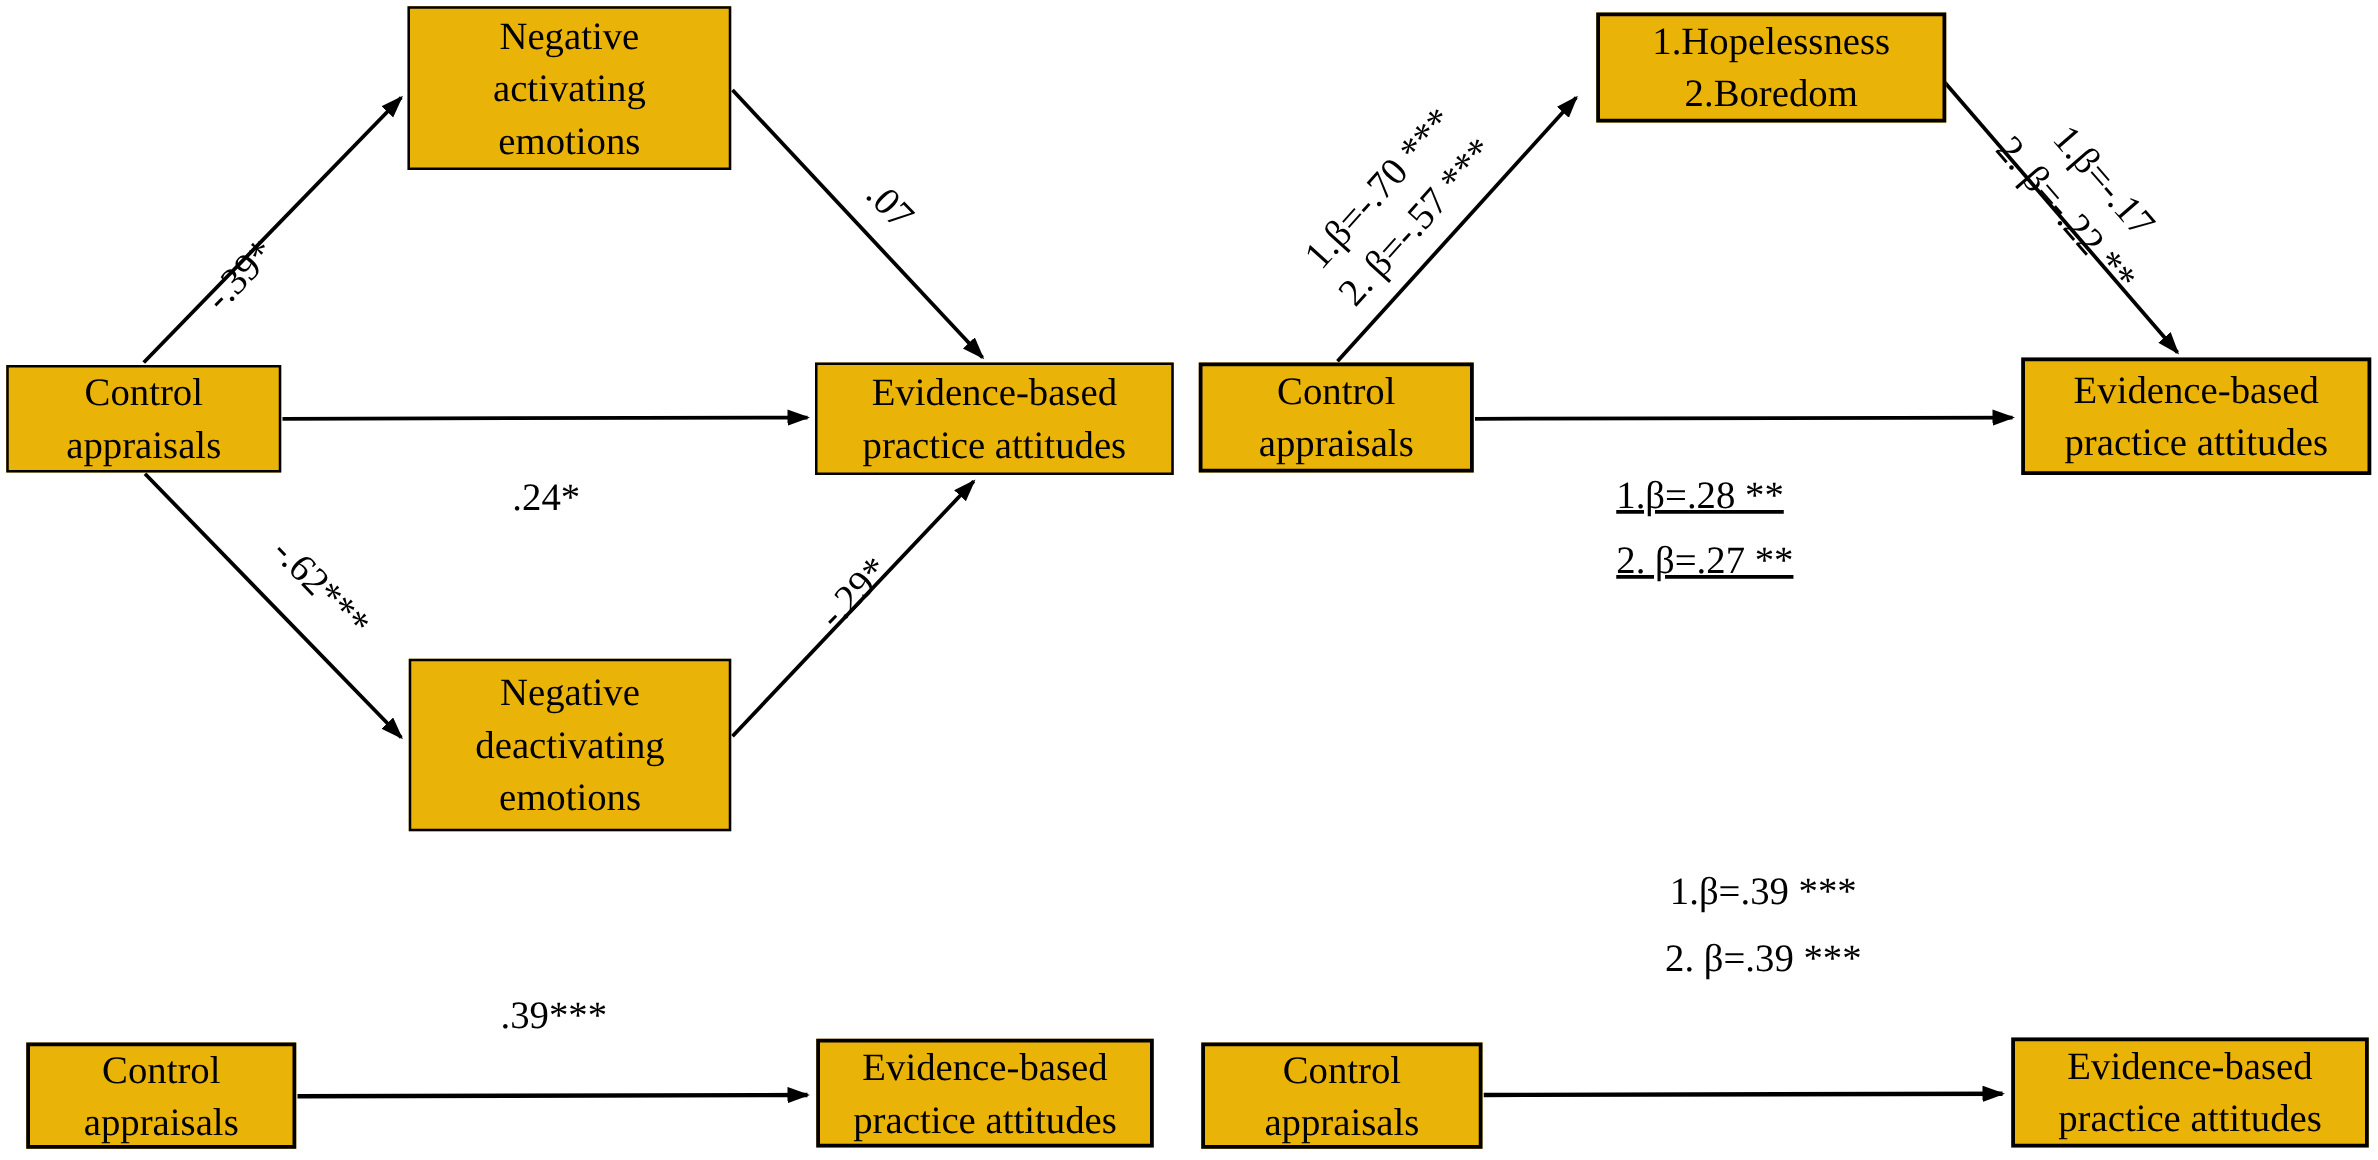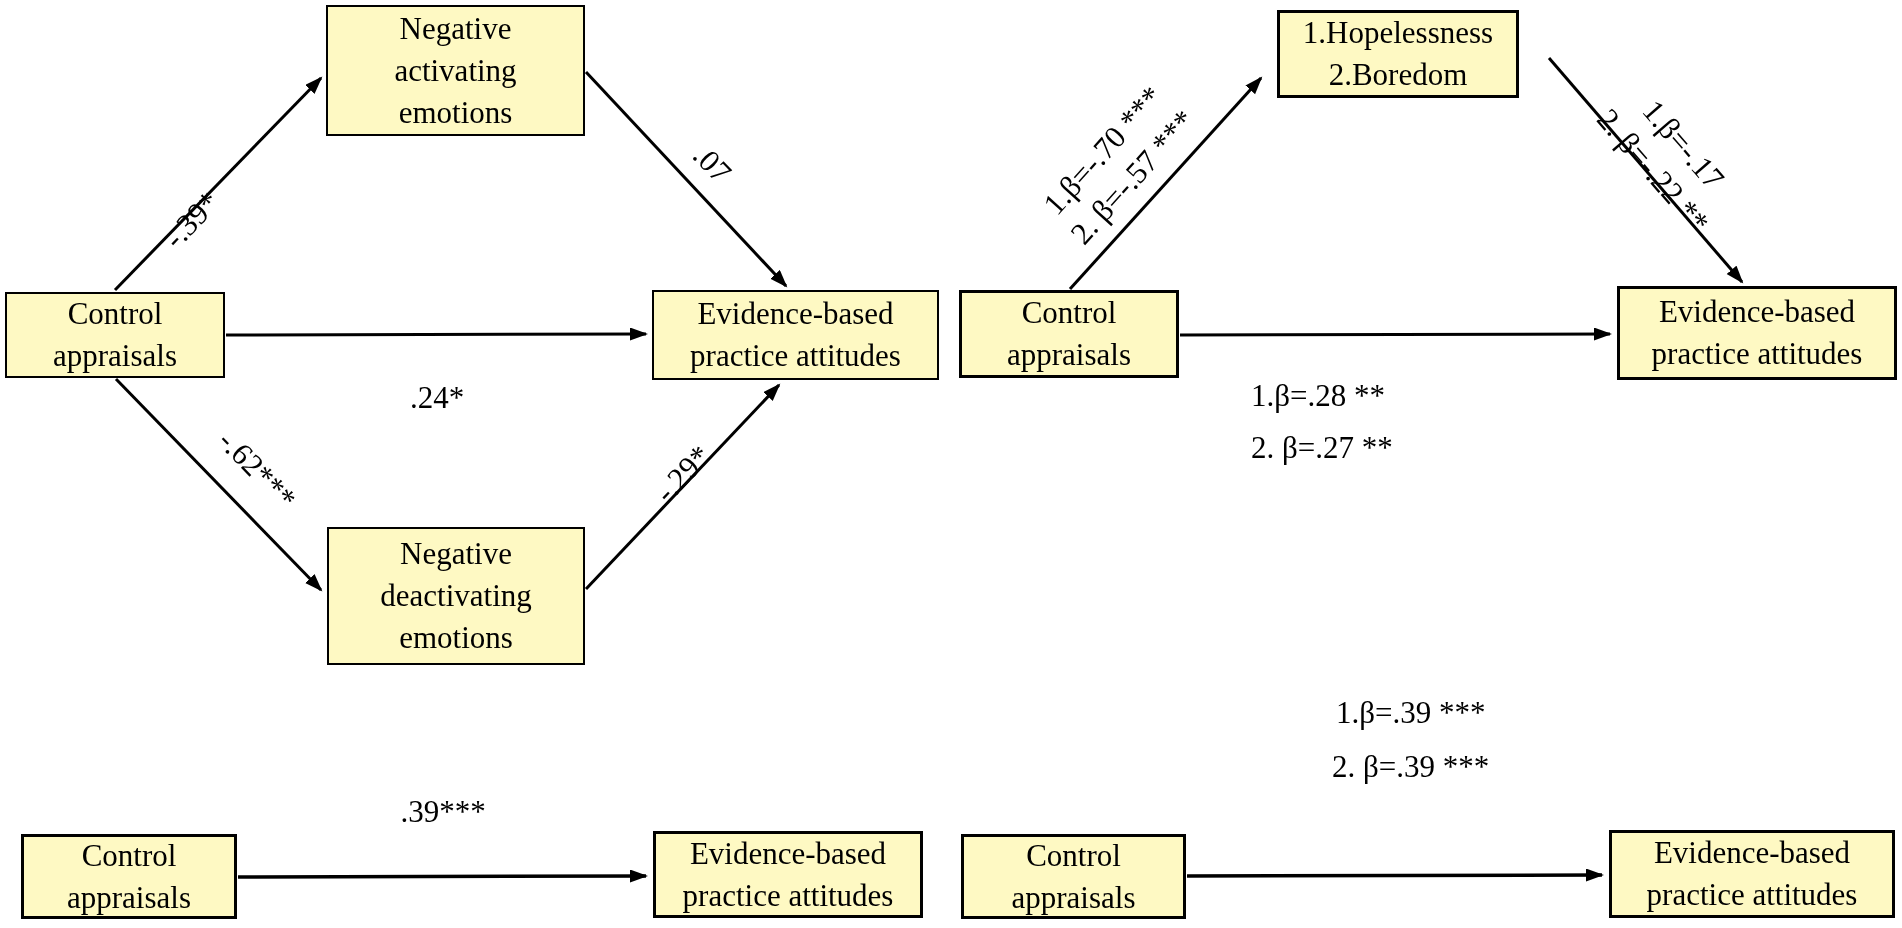--- a/index.html
+++ b/index.html
@@ -14,21 +14,21 @@
   }
   .arrows {
     position: absolute;
     left: 0; top: 0;
     width: 1902px; height: 928px;
   }
   .box {
     position: absolute;
     box-sizing: border-box;
     border: 3px solid #000000;
-    background: #fef9c3;
+    background: #eab308;
     display: flex;
     align-items: center;
     justify-content: center;
     text-align: center;
     white-space: pre-line;
     font-size: 31px;
     line-height: 42px;
   }
   .box.thin { border-width: 2px; }
   .lbl {
@@ -83,30 +83,30 @@
 practice attitudes</div>
 
   <div class="lbl rot-m46" style="left:192px; top:220px;">-.39*</div>
   <div class="lbl rot-p46" style="left:712px; top:164px;">.07</div>
   <div class="lbl centered" style="left:437px; top:398px;">.24*</div>
   <div class="lbl rot-p46" style="left:257px; top:470px;">-.62***</div>
   <div class="lbl rot-m46" style="left:683px; top:474px;">-.29*</div>
 
   <div class="box" style="left:959px; top:290px; width:220px; height:88px;">Control
 appraisals</div>
-  <div class="box" style="left:1277px; top:10px; width:242px; height:88px;">1.Hopelessness
+  <div class="box" style="left:1277px; top:10px; width:280px; height:88px;">1.Hopelessness
 2.Boredom</div>
   <div class="box" style="left:1617px; top:286px; width:280px; height:94px;">Evidence-based
 practice attitudes</div>
 
   <div class="lbl rot-m48" style="left:1118px; top:164px;">1.β=-.70 ***
 2. β=-.57 ***</div>
   <div class="lbl rot-p49" style="left:1668px; top:158px;">1.β=-.17
 2. β=-.22 **</div>
-  <div class="lbl stack" style="left:1251px; top:370px;">1.β=.28 **
+  <div class="lbl stack" style="left:1293px; top:370px;text-decoration:underline;">1.β=.28 **
 2. β=.27 **</div>
 
   <div class="box" style="left:21px; top:834px; width:216px; height:85px;">Control
 appraisals</div>
   <div class="box" style="left:653px; top:831px; width:270px; height:87px;">Evidence-based
 practice attitudes</div>
 
   <div class="lbl centered" style="left:443px; top:812px;text-align:right;">.39***</div>
 
   <div class="box" style="left:961px; top:834px; width:225px; height:85px;">Control

